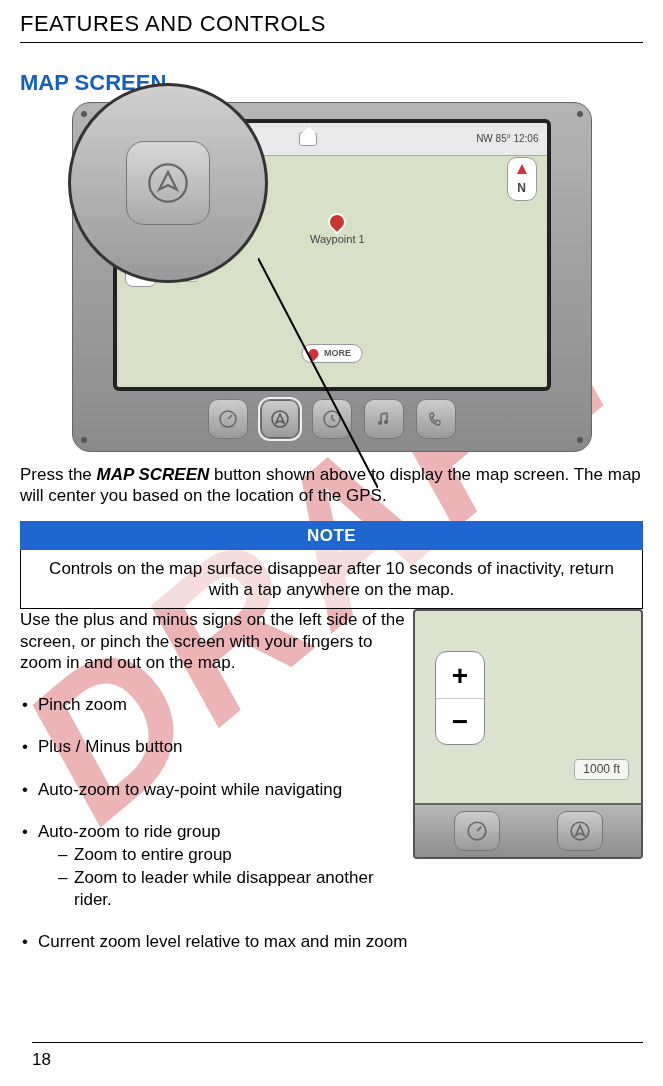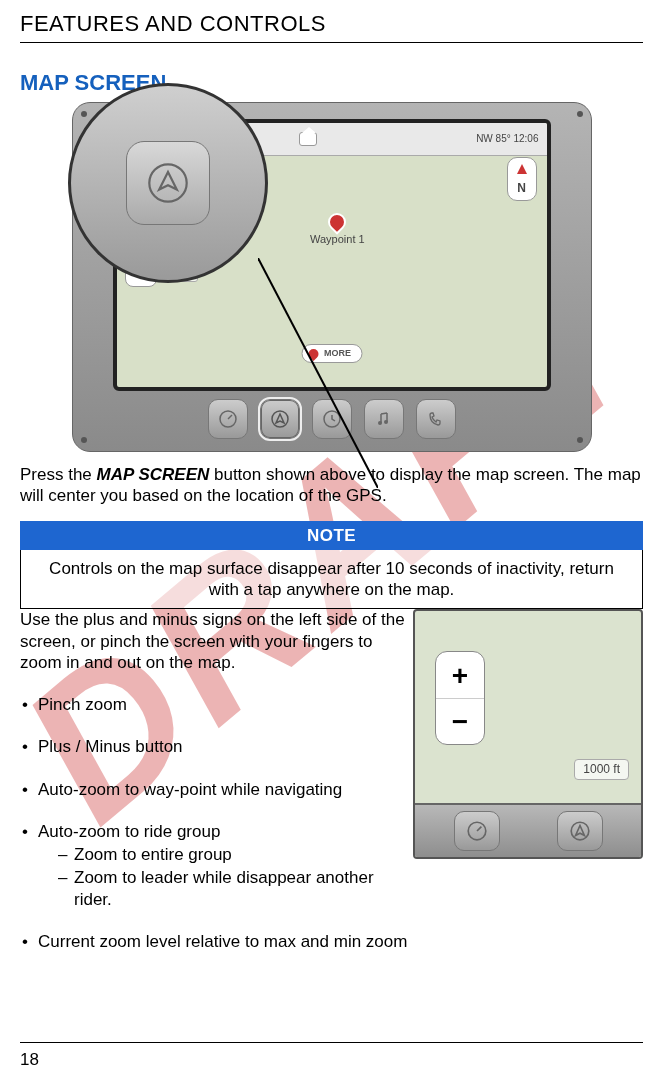--- a/index.html
+++ b/index.html
@@ -144,21 +144,21 @@
   .zoom-fig .lbl{
     position:absolute; right:12px; top:148px; font-size:12px; color:#444; background:rgba(255,255,255,0.7);
     border:1px solid #aaa; border-radius:4px; padding:2px 8px;
   }
   .zoom-fig .bezel{
     position:absolute; left:0; right:0; bottom:0; height:54px; background:linear-gradient(#b8b8b8,#8e8e8e);
     border-top:2px solid #666; display:flex; justify-content:space-around; align-items:center; padding:0 10px;
   }
   .zoom-fig .bezel .b{ width:46px;height:40px;background:linear-gradient(#ccc,#999);border:1px solid #777;border-radius:10px;display:flex;align-items:center;justify-content:center;color:#555;}
   .footer{
-    position:absolute; left:20px; right:20px; bottom:16px;
+    position:absolute; left:32px; right:20px; bottom:16px;
     border-top:1.5px solid #000; padding-top:6px; font-size:17px;
   }
 </style>
 </head>
 <body>
 
 <div class="watermark">DRAFT</div>
 
 <div class="content">
   <div class="header">FEATURES AND CONTROLS</div>

